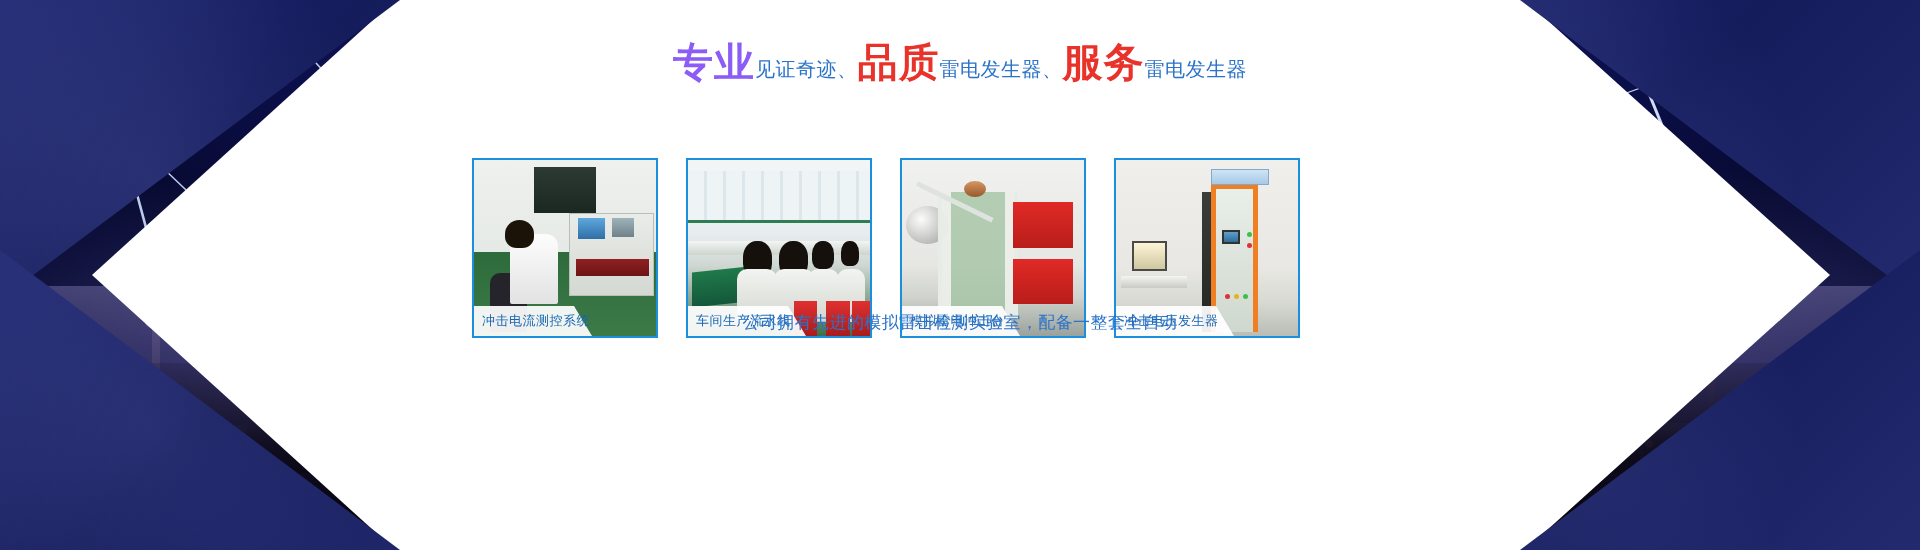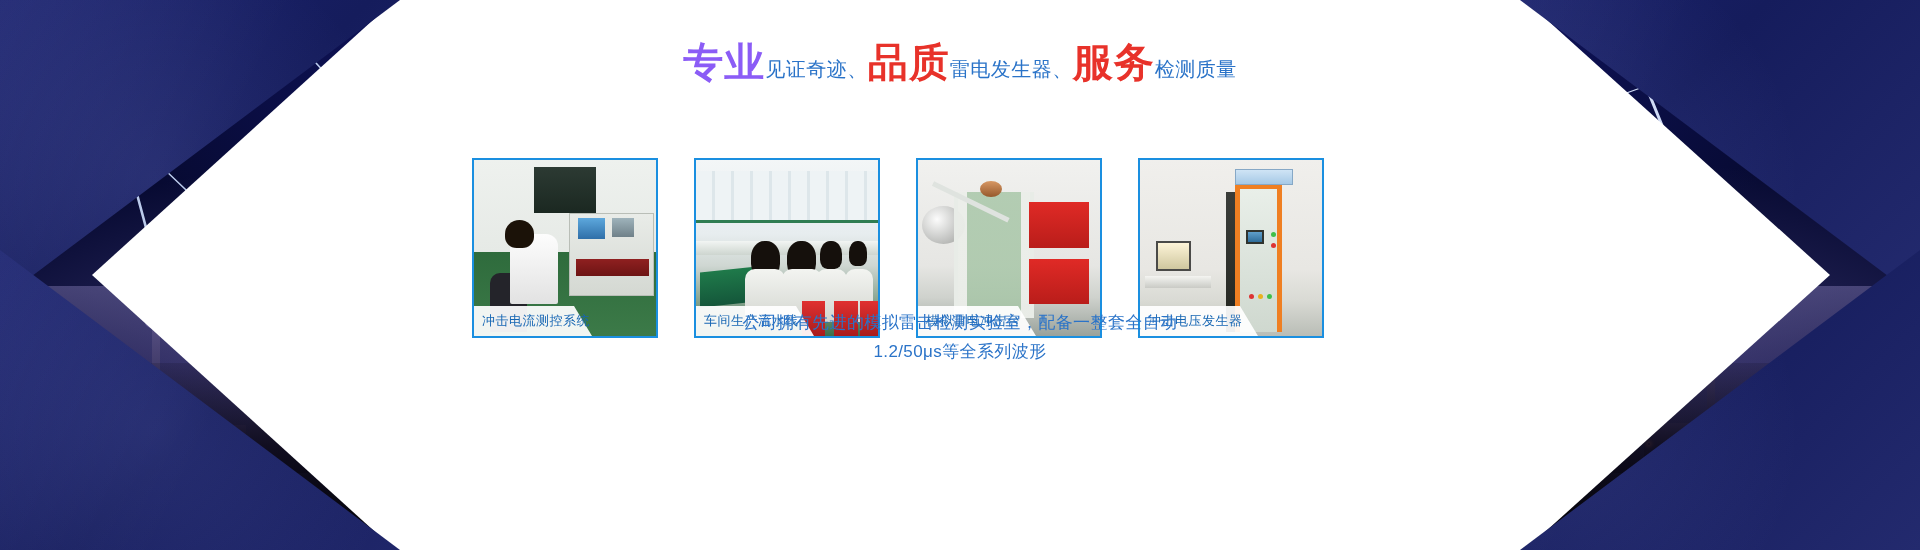--- a/index.html
+++ b/index.html
@@ -124,21 +124,21 @@
   .hl-strong {
     font-size: 40px; font-weight: 700; letter-spacing: 1px;
   }
   .hl-light {
     font-size: 20px; font-weight: 400; letter-spacing: 0.5px;
   }
 
   
   .cards {
     position:absolute; top: 158px; left: 472px;
-    display:flex; gap: 36px;
+    display:flex; gap: 28px;
   }
   .card {
     position:relative;
     width: 186px; height: 180px;
     border: 2px solid #1a8fe0;
     background: #cfd6d2;
     overflow:hidden;
     box-shadow: 0 0 0 1px rgba(255,255,255,.6) inset;
   }
   .card .photo { position:absolute; inset:0; }
@@ -377,21 +377,21 @@
   <div class="bg-ground"></div>
 
   <div class="plate"></div>
 
   <div class="wedge wedge-tl"></div>
   <div class="wedge wedge-bl"></div>
   <div class="wedge wedge-tr"></div>
   <div class="wedge wedge-br"></div>
 
   <div class="headline">
-    <span class="hl-strong" style="color:#8b5cf6">专业</span><span class="hl-light" style="color:#2a73c8">见证奇迹、</span><span class="hl-strong" style="color:#e8322a">品质</span><span class="hl-light" style="color:#2a73c8">雷电发生器、</span><span class="hl-strong" style="color:#e8322a">服务</span><span class="hl-light" style="color:#2a73c8">检测质量</span>
+    <span class="hl-strong" style="color:#8b5cf6">专业</span><span class="hl-light" style="color:#2a73c8">见证奇迹、</span><span class="hl-strong" style="color:#e8322a">品质</span><span class="hl-light" style="color:#2a73c8">雷电发生器、</span><span class="hl-strong" style="color:#e8322a">服务</span><span class="hl-light" style="color:#2a73c8">雷电发生器</span>
   </div>
 
   <div class="cards">
 
     <div class="card">
       <div class="photo p1">
         <div class="win"></div>
           <div class="scr"></div>
           <div class="scr2"></div>
         <div class="extra3"></div>
@@ -459,16 +459,15 @@
       <div class="caption-wrap">
         <div class="caption-bg"></div>
         <div class="caption-txt">冲击电压发生器</div>
       </div>
     </div>
 
   </div>
 
   <div class="body-copy">
     <p>公司拥有先进的模拟雷击检测实验室，配备一整套全自动</p>
-    <p>1.2/50μs等全系列波形</p>
   </div>
 
 </div>
 
 </body></html>

